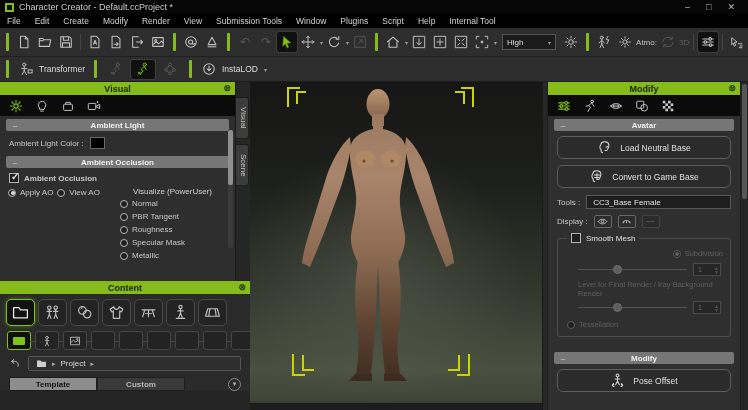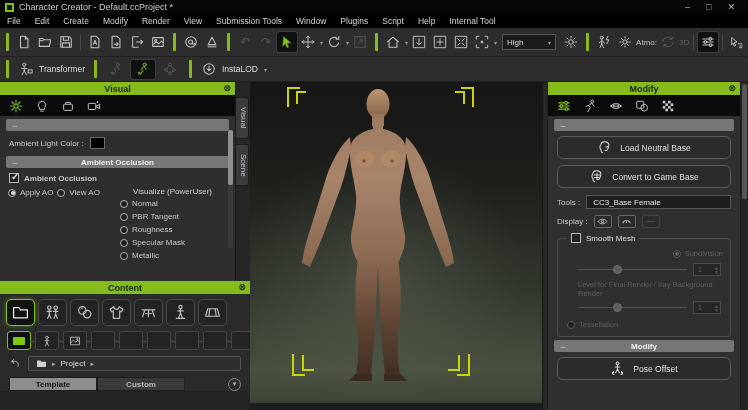--- a/index.html
+++ b/index.html
@@ -112,21 +112,21 @@
   .right-body{flex:1;display:flex;flex-direction:column;min-width:0;}
   .right-scroll{width:8px;background:#242424;border-left:1px solid #1d1d1d;position:relative;flex:none;}
   .rthumb{position:absolute;left:1px;top:2px;width:5px;height:115px;background:#565656;border-radius:2px;}
   .big-btn{height:23px;margin:3px 9px;border:1px solid #5d5d5d;border-radius:6px;background:#2b2b2b;display:flex;align-items:center;justify-content:center;gap:8px;font-size:8.5px;color:#e0e0e0;flex:none;}
   .big-btn svg{width:15px;height:15px;color:#d5d5d5;}
   .field-row{display:flex;align-items:center;gap:6px;padding:4px 9px 2px;font-size:8px;flex:none;}
   .text-field{flex:1;height:14px;background:#1e1e1e;border:1px solid #585858;display:flex;align-items:center;padding:0 6px;font-size:8px;color:#e0e0e0;}
   .disp-btn{width:18px;height:13px;border:1px solid #6a6a6a;border-radius:2px;background:#2b2b2b;display:flex;align-items:center;justify-content:center;color:#cfcfcf;}
   .disp-btn svg{width:11px;height:11px;}
   .disp-btn.dim{border-color:#444;color:#555;}
-  .group-box{margin:8px 9px 0;border:1px solid #4e4e4e;border-radius:3px;padding:8px 7px 5px;position:relative;flex:none;}
+  .group-box{margin:8px 9px 12px;border:1px solid #4e4e4e;border-radius:3px;padding:8px 7px 5px;position:relative;flex:none;}
   .group-legend{position:absolute;top:-6px;left:9px;background:#2f2f2f;padding:0 4px;display:flex;align-items:center;gap:5px;font-size:8px;color:#e0e0e0;}
   .dim-txt{color:#5f5f5f;}
   .grp-label{font-size:7.5px;color:#5f5f5f;margin:2px 0 1px 13px;}
   .slider-row{display:flex;align-items:center;gap:6px;margin:3px 2px 4px 13px;}
   .slider{flex:1;height:1px;background:#525252;position:relative;}
   .sthumb{position:absolute;left:32%;top:-4px;width:9px;height:9px;border-radius:50%;background:#5e5e5e;border:1px solid #6e6e6e;}
   .spin{width:28px;height:13px;border:1px solid #4a4a4a;background:#262626;display:flex;align-items:center;font-size:7px;color:#666;padding-left:4px;flex:none;}
   .spin .arrows{margin-left:auto;display:flex;flex-direction:column;line-height:4px;font-size:5px;color:#555;padding-right:1px;}
   .grp-radio{margin-left:2px;}
   .grp-radio .rdot{border-color:#5a5a5a;}
@@ -411,20 +411,21 @@
           <span class="itab">
               <svg viewBox="0 0 16 16" fill="none" stroke="currentColor" stroke-width="1.1" stroke-linejoin="round">
                 <rect x="1.5" y="5" width="8.5" height="7" rx="1"></rect>
                 <path d="M10 8.5l4.5-2.5v5z"></path>
                 <path d="M12 2.5v2M11 3.5h2"></path>
               </svg>
             </span>
         </div>
         <div class="section-bar">
           <span class="minus">–</span>
+          <span class="sec-title">Ambient Light</span>
         </div>
         <div class="row-color">
           <span>Ambient Light Color :</span>
           <span class="swatch"></span>
         </div>
         <div class="section-bar">
           <span class="minus">–</span>
           <span class="sec-title">Ambient Occlusion</span>
         </div>
         <div class="chk-row">
@@ -677,20 +678,21 @@
                   <rect x="8" y="8" width="3" height="3"></rect>
                   <rect x="5" y="11" width="3" height="3"></rect>
                   <rect x="11" y="11" width="3" height="3"></rect>
                 </g>
               </svg>
             </span>
         </div>
 
         <div class="section-bar">
           <span class="minus">–</span>
+          <span class="sec-title">Avatar</span>
         </div>
 
         <div class="big-btn">
           <svg viewBox="0 0 16 16" fill="none" stroke="currentColor" stroke-width="1.1" stroke-linecap="round">
               <path d="M6 13.5c-1.5-.5-2-2-1.5-3C3 9.5 2.5 7 4 5c.5-2.5 3-3.5 5.5-3 2.5.5 3.5 2.5 3 5l-1 2.5c-.3 1.5-1.5 2-3 1.7"></path>
               <path d="M9.5 7.5c.8 0 1.5-.3 2-.8"></path>
             </svg>
           <span>Load Neutral Base</span>
         </div>
         <div class="big-btn">

